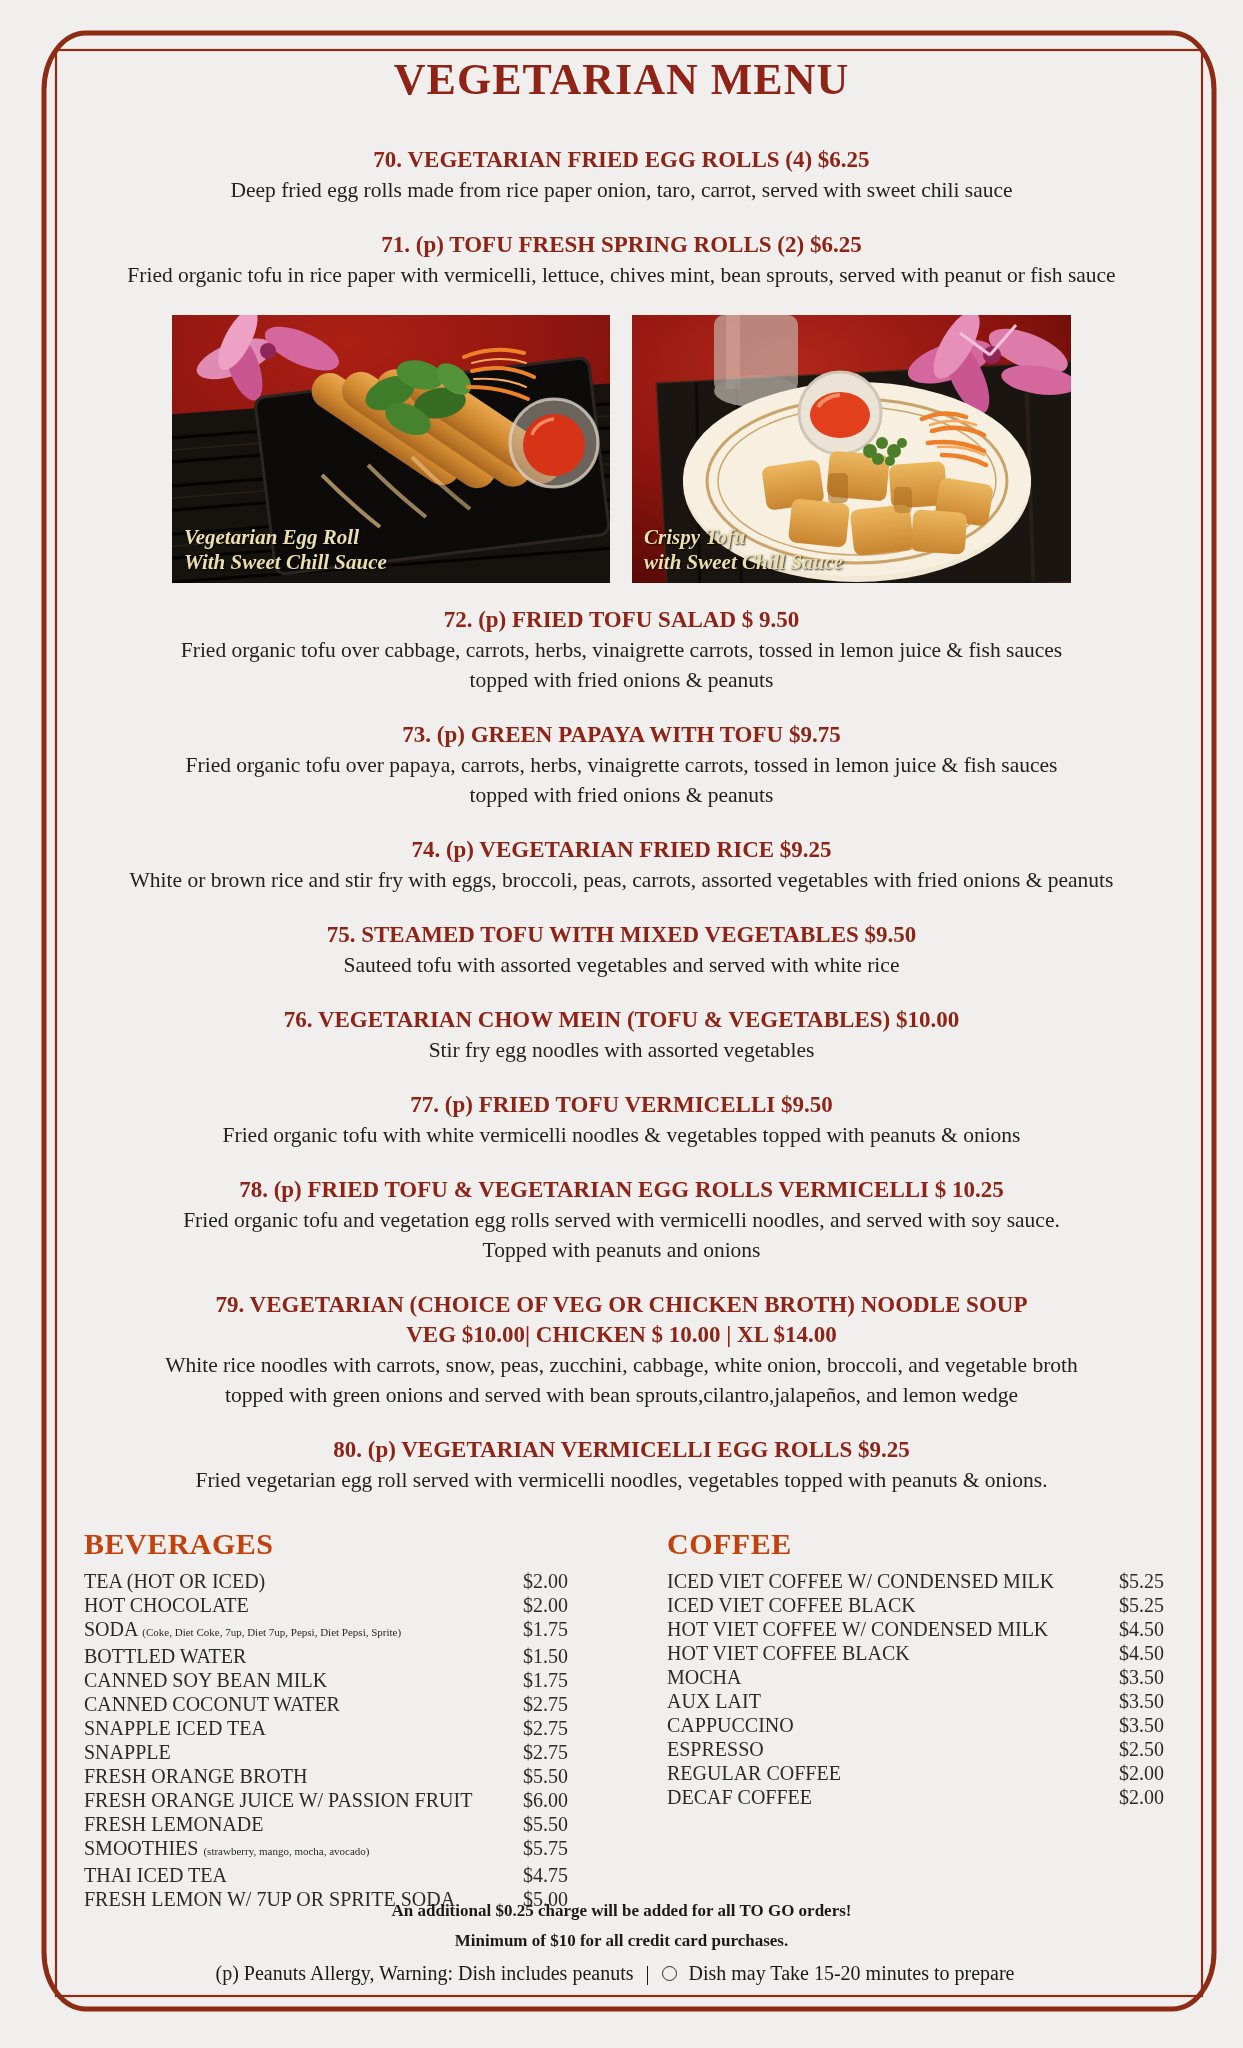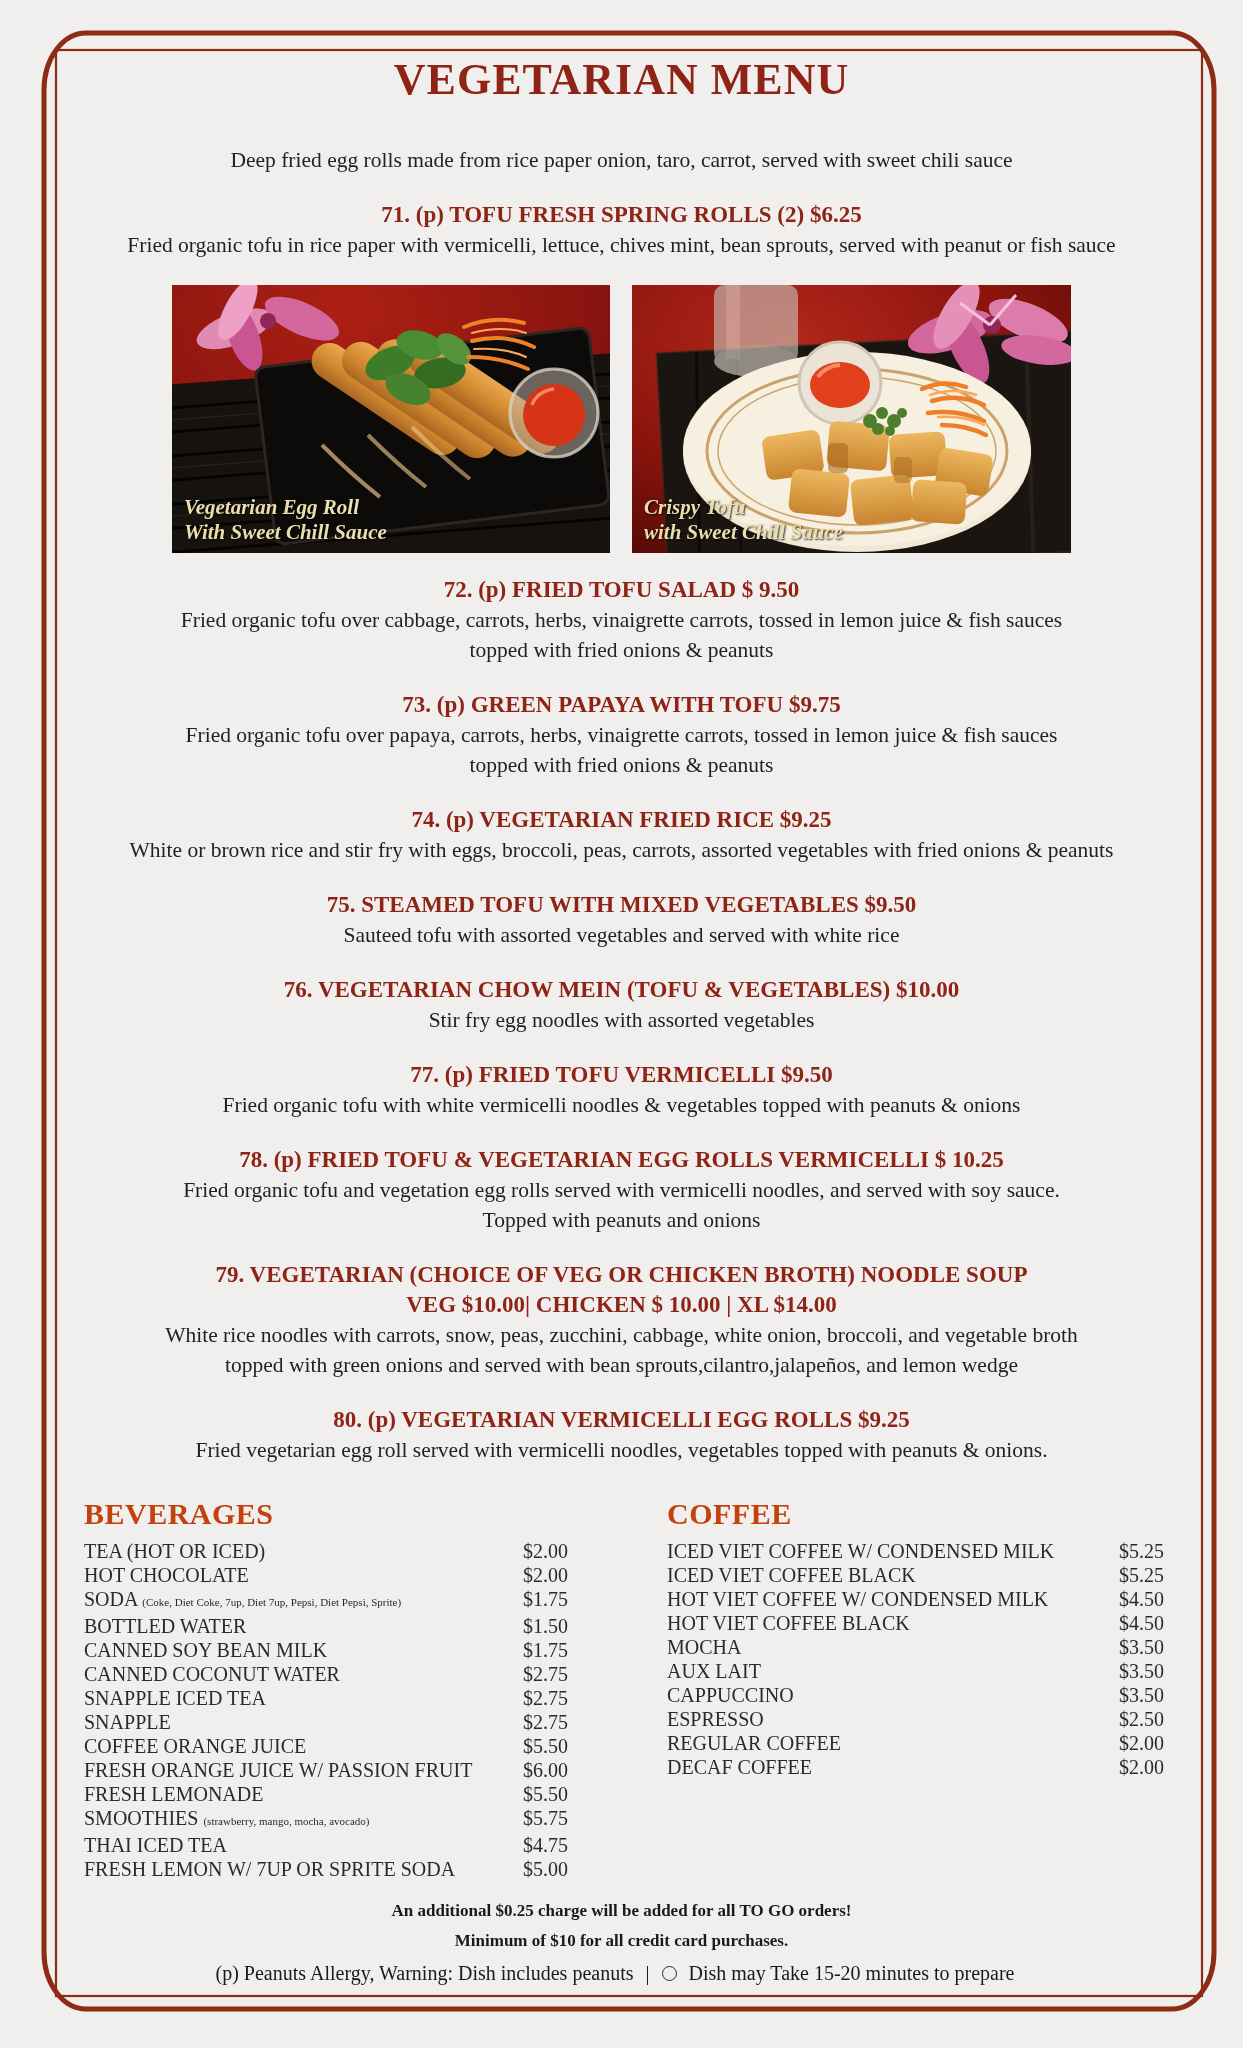--- a/index.html
+++ b/index.html
@@ -83,20 +83,21 @@
   <svg class="frame" width="1243" height="2048" viewBox="0 0 1243 2048">
     <rect x="56" y="50" width="1146" height="1946" fill="none" stroke="#8d2b14" stroke-width="2.2"></rect>
     <path d="M 86,33 H 1172 A 42 57 0 0 1 1214,90 V 1952 A 42 57 0 0 1 1172,2009 H 86 A 42 57 0 0 1 44,1952 V 90 A 42 57 0 0 1 86,33 Z" fill="none" stroke="#8d2b14" stroke-width="5"></path>
   </svg>
 
   <div class="content">
 
     <h1 class="menu-title">VEGETARIAN MENU</h1>
 
     <div class="item">
+      <p class="item-heading">70. VEGETARIAN FRIED EGG ROLLS (4) $6.25</p>
       <p class="item-desc">Deep fried egg rolls made from rice paper onion, taro, carrot, served with sweet chili sauce</p>
     </div>
 
     <div class="item">
       <p class="item-heading">71. (p) TOFU FRESH SPRING ROLLS (2) $6.25</p>
       <p class="item-desc">Fried organic tofu in rice paper with vermicelli, lettuce, chives mint, bean sprouts, served with peanut or fish sauce</p>
     </div>
 
     <div class="photos">
 
@@ -351,21 +352,21 @@
         </div>
         <div class="bev-row">
           <span class="bev-name-wrap"><span>SNAPPLE ICED TEA</span> </span>
           <span class="bev-price">$2.75</span>
         </div>
         <div class="bev-row">
           <span class="bev-name-wrap"><span>SNAPPLE</span> </span>
           <span class="bev-price">$2.75</span>
         </div>
         <div class="bev-row">
-          <span class="bev-name-wrap"><span>COFFEE ORANGE JUICE</span> </span>
+          <span class="bev-name-wrap"><span>FRESH ORANGE BROTH</span> </span>
           <span class="bev-price">$5.50</span>
         </div>
         <div class="bev-row">
           <span class="bev-name-wrap"><span>FRESH ORANGE JUICE W/ PASSION FRUIT</span> </span>
           <span class="bev-price">$6.00</span>
         </div>
         <div class="bev-row">
           <span class="bev-name-wrap"><span>FRESH LEMONADE</span> </span>
           <span class="bev-price">$5.50</span>
         </div>

